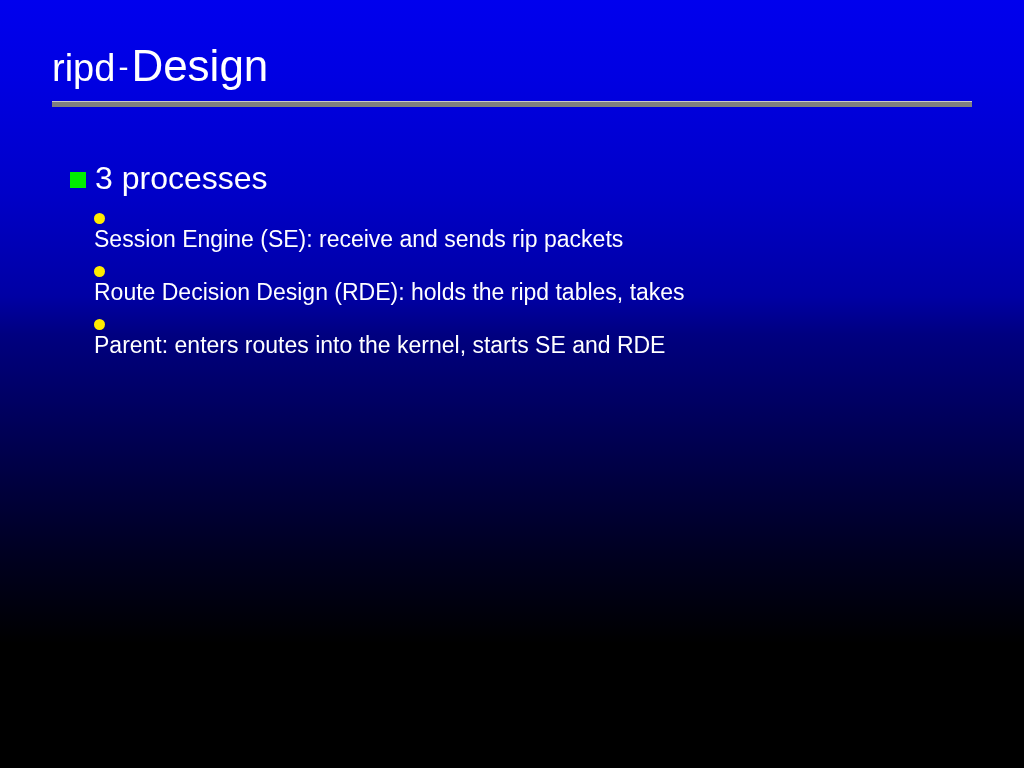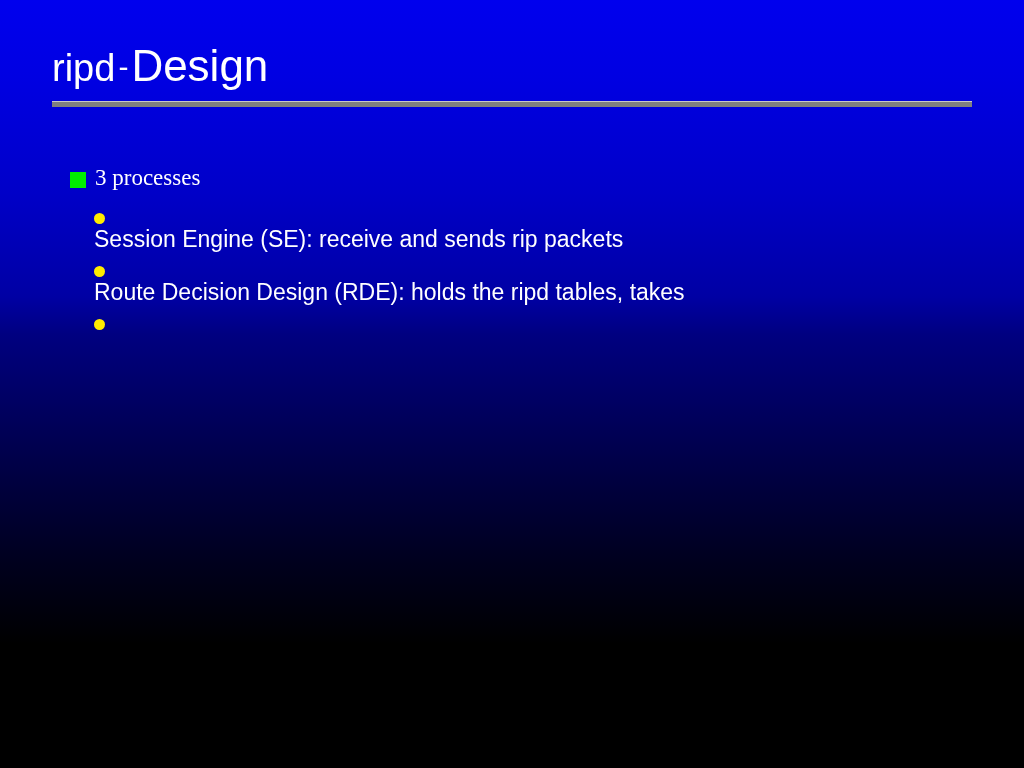--- a/index.html
+++ b/index.html
@@ -90,24 +90,23 @@
   .lvl1 .sq-bullet {
     flex: 0 0 auto;
     width: 16px;
     height: 16px;
     background: #00ee00;
     margin-top: 12px;
     margin-right: 9px;
   }
   .lvl1 .lvl1-text {
     color: #ffffff;
-    font-size: 23px;
+    font-size: 32px;
     line-height: 36px;
     white-space: nowrap;
-    font-family: Liberation Serif, serif;
   }
 
   .sub-list {
     margin: 0;
     padding: 0;
     list-style: none;
   }
   .lvl2 {
     display: flex;
     align-items: flex-start;
@@ -161,18 +160,19 @@
         <span class="lvl2-text">Session Engine (SE): receive and sends rip packets</span>
       </li>
 
       <li class="lvl2">
         <span class="dot-bullet"></span>
         <span class="lvl2-text"><span>Route Decision Design (RDE): holds the ripd tables, takes</span></span>
       </li>
 
       <li class="lvl2">
         <span class="dot-bullet"></span>
+        <span class="lvl2-text">Parent: enters routes into the kernel, starts SE and RDE</span>
       </li>
 
     </ul>
   </div>
 
 </div>
 
 </body></html>

